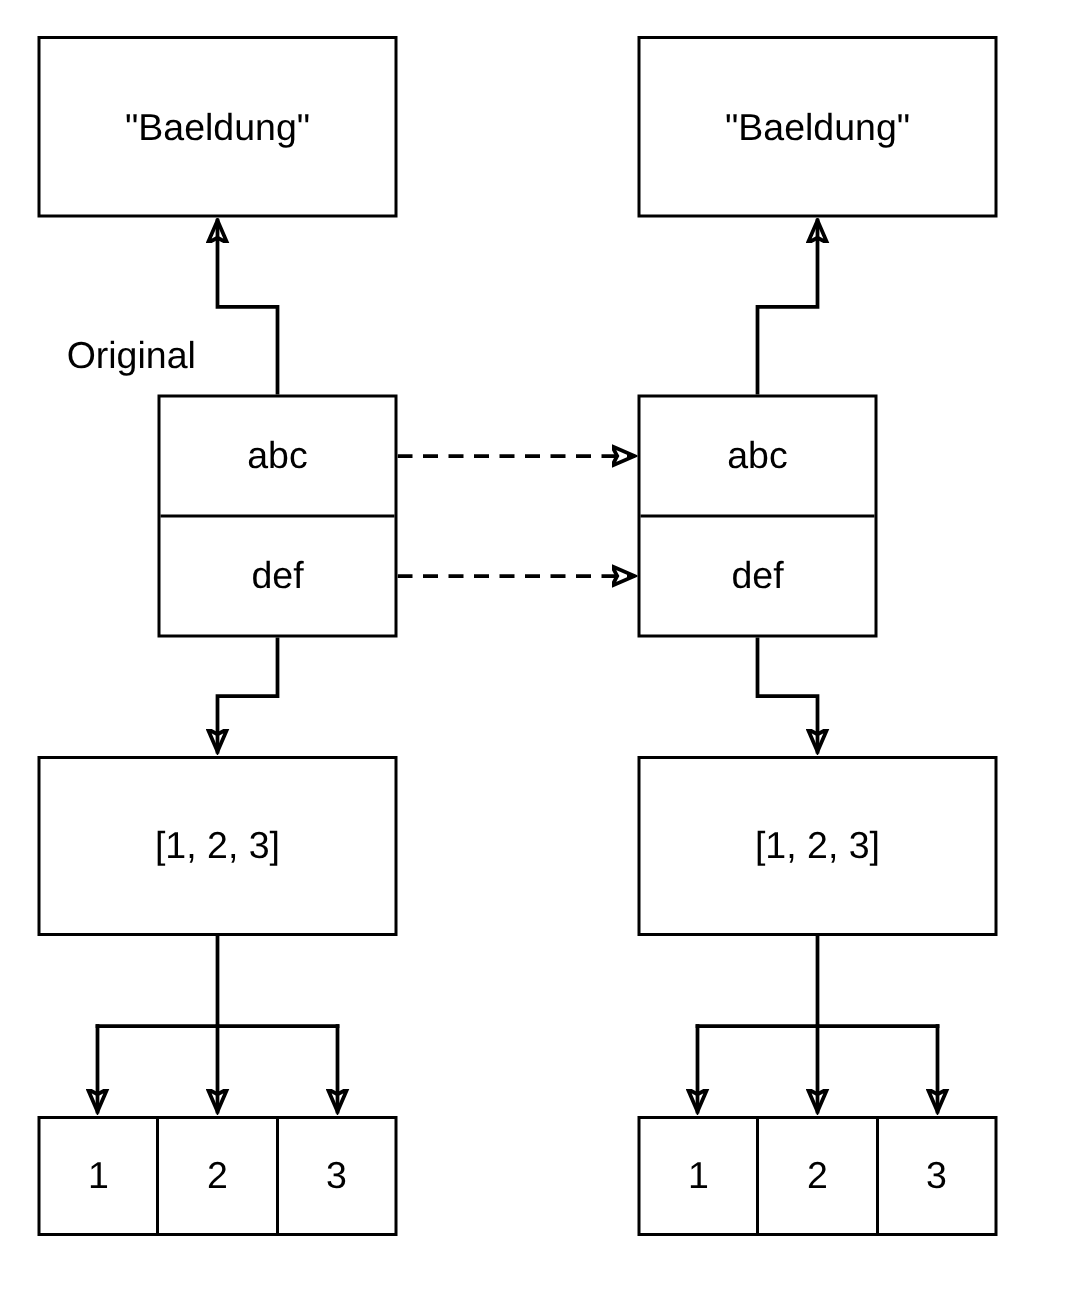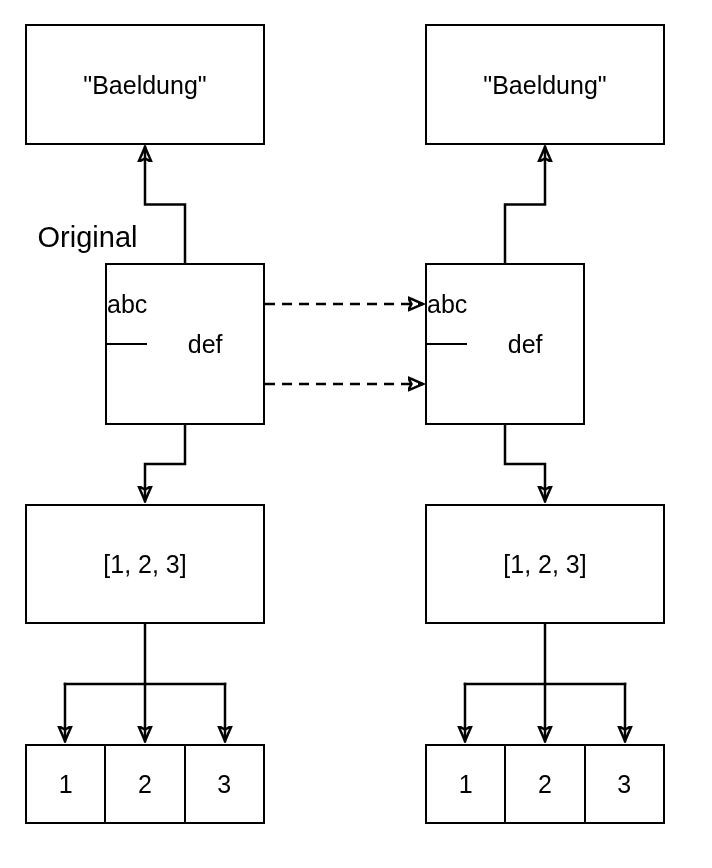--- a/index.html
+++ b/index.html
@@ -42,21 +42,21 @@
     background: #ffffff;
     display: flex;
     align-items: center;
     justify-content: center;
     font-size: 25px;
     line-height: 1.2;
     white-space: nowrap;
   }
   .object-box {
     display: flex;
-    flex-direction: row;
+    flex-direction: column;
     align-items: stretch;
     justify-content: flex-end;
   }
   .field-cell {
     box-sizing: border-box;
     display: flex;
     align-items: center;
     justify-content: center;
     height: 80px;
   }
@@ -76,21 +76,21 @@
     height: 100%;
     display: flex;
     align-items: center;
     justify-content: center;
   }
   .array-cell.divided {
     border-left: 2.5px solid #000000;
   }
   .float-label {
     position: absolute;
-    font-size: 29px;
+    font-size: 25px;
     line-height: 30px;
     text-align: center;
     white-space: nowrap;
   }
 </style>
 </head>
 <body>
 
 <div class="canvas">
 

